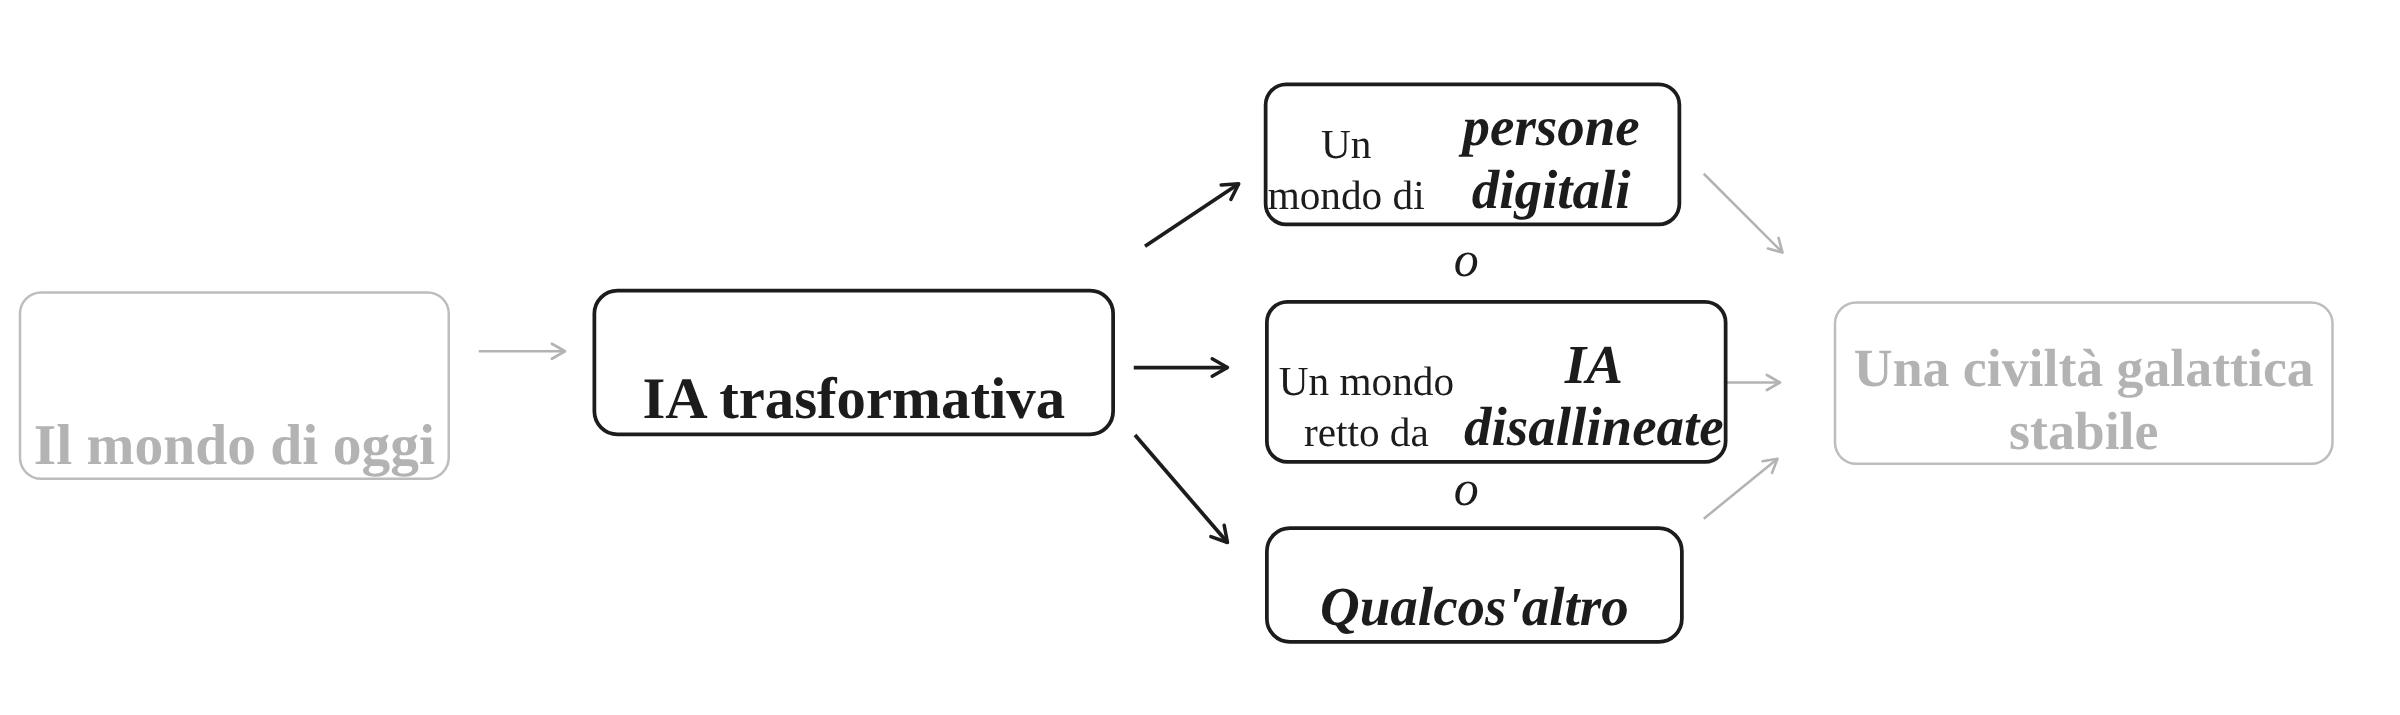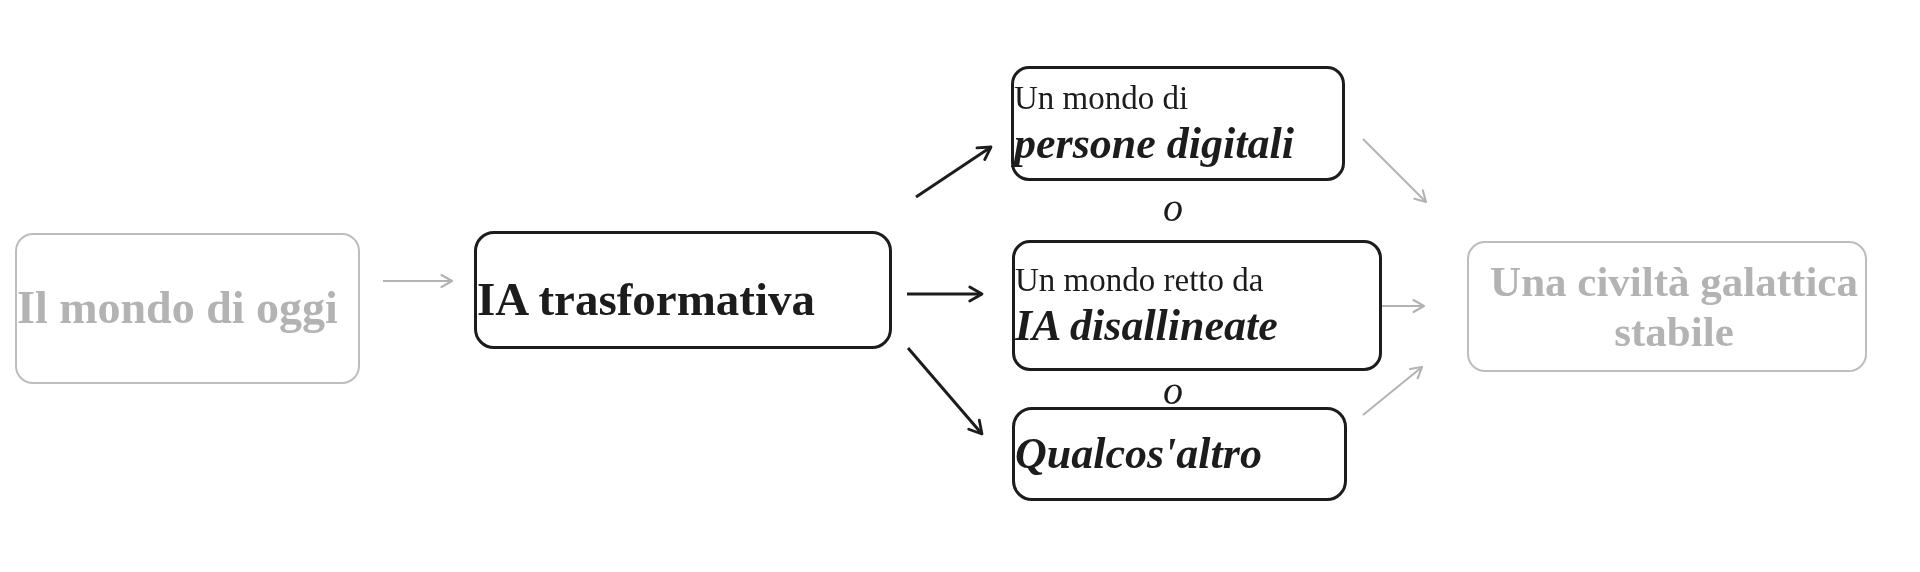--- a/index.html
+++ b/index.html
@@ -13,22 +13,22 @@
     height: 572px;
     background: #ffffff;
     font-family: "Liberation Serif", "DejaVu Serif", serif;
     overflow: hidden;
   }
   .node {
     position: absolute;
     box-sizing: border-box;
     border-radius: 18px;
     display: flex;
-    flex-direction: column;
-    align-items: flex-start;
+    flex-direction: row;
+    align-items: flex-end;
     justify-content: center;
     text-align: center;
     background: #ffffff;
   }
   .node.ink-node {
     border: 3px solid #1c1c1c;
     color: #1c1c1c;
   }
   .node.muted-node {
     border: 2px solid #bdbdbd;
@@ -112,21 +112,21 @@
 
   <div class="or-label" style="left:1173px; top:208px;">o</div>
 
   <div class="node ink-node" style="left:1012px; top:240px; width:370px; height:131px;">
     <span class="label-light">Un mondo retto da</span>
     <span class="label-strong">IA disallineate</span>
   </div>
 
   <div class="or-label" style="left:1173px; top:391px;">o</div>
 
-  <div class="node ink-node" style="left:1012px; top:407px; width:335px; height:94px; border-radius:20px;">
+  <div class="node ink-node" style="left:1012px; top:421px; width:335px; height:94px; border-radius:20px;">
     <span class="label-strong">Qualcos'altro</span>
   </div>
 
   <div class="node muted-node" style="left:1467px; top:241px; width:400px; height:131px;">
     <span class="galactic-label">Una civiltà galattica stabile</span>
   </div>
 
 </div>
 
 </body></html>

